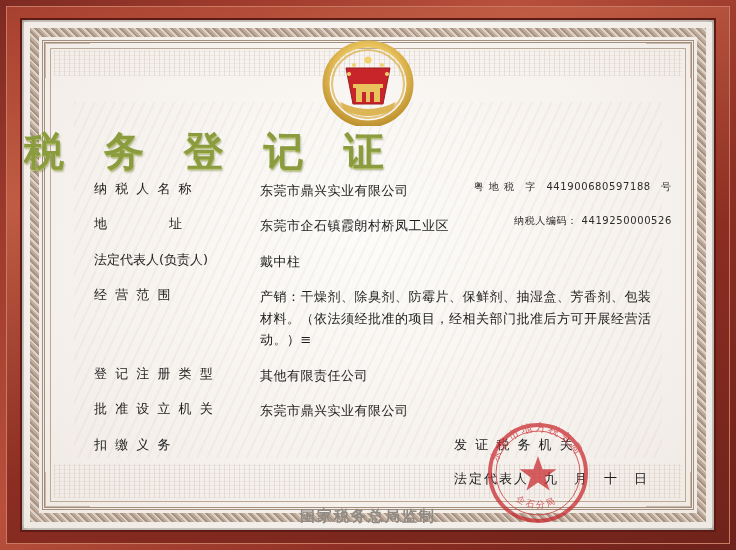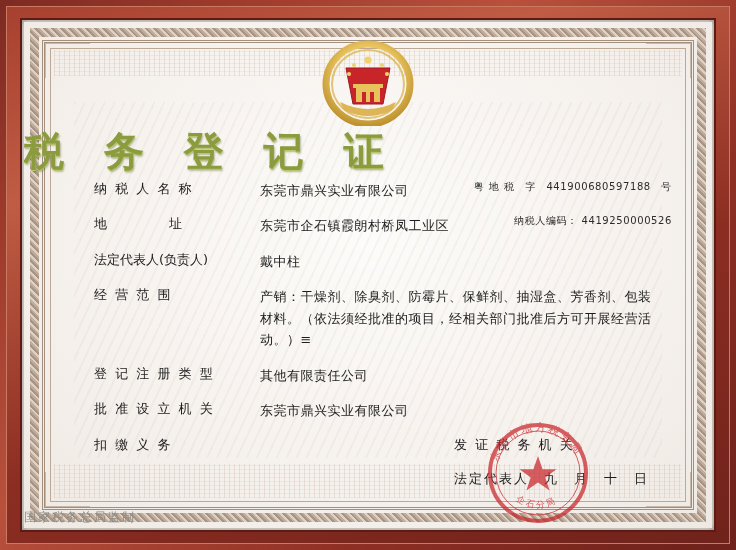--- a/index.html
+++ b/index.html
@@ -212,23 +212,25 @@
     font-size: 13px;
     color: #1d1d1d;
     letter-spacing: 2px;
     white-space: nowrap;
   }
 
   .footnote {
     position: absolute;
     left: 0; right: 0;
     bottom: 2px;
-    font-size: 12px;
+    text-align: center;
+    font-size: 15px;
     color: #8f8a84;
     letter-spacing: 2px;
+    font-weight: bold;
   }
   .footnote-outer {
     position: absolute;
     left: 0; right: 0;
     bottom: 2px;
     text-align: center;
     font-size: 9px;
     color: #cfb9ae;
     letter-spacing: 2px;
   }

